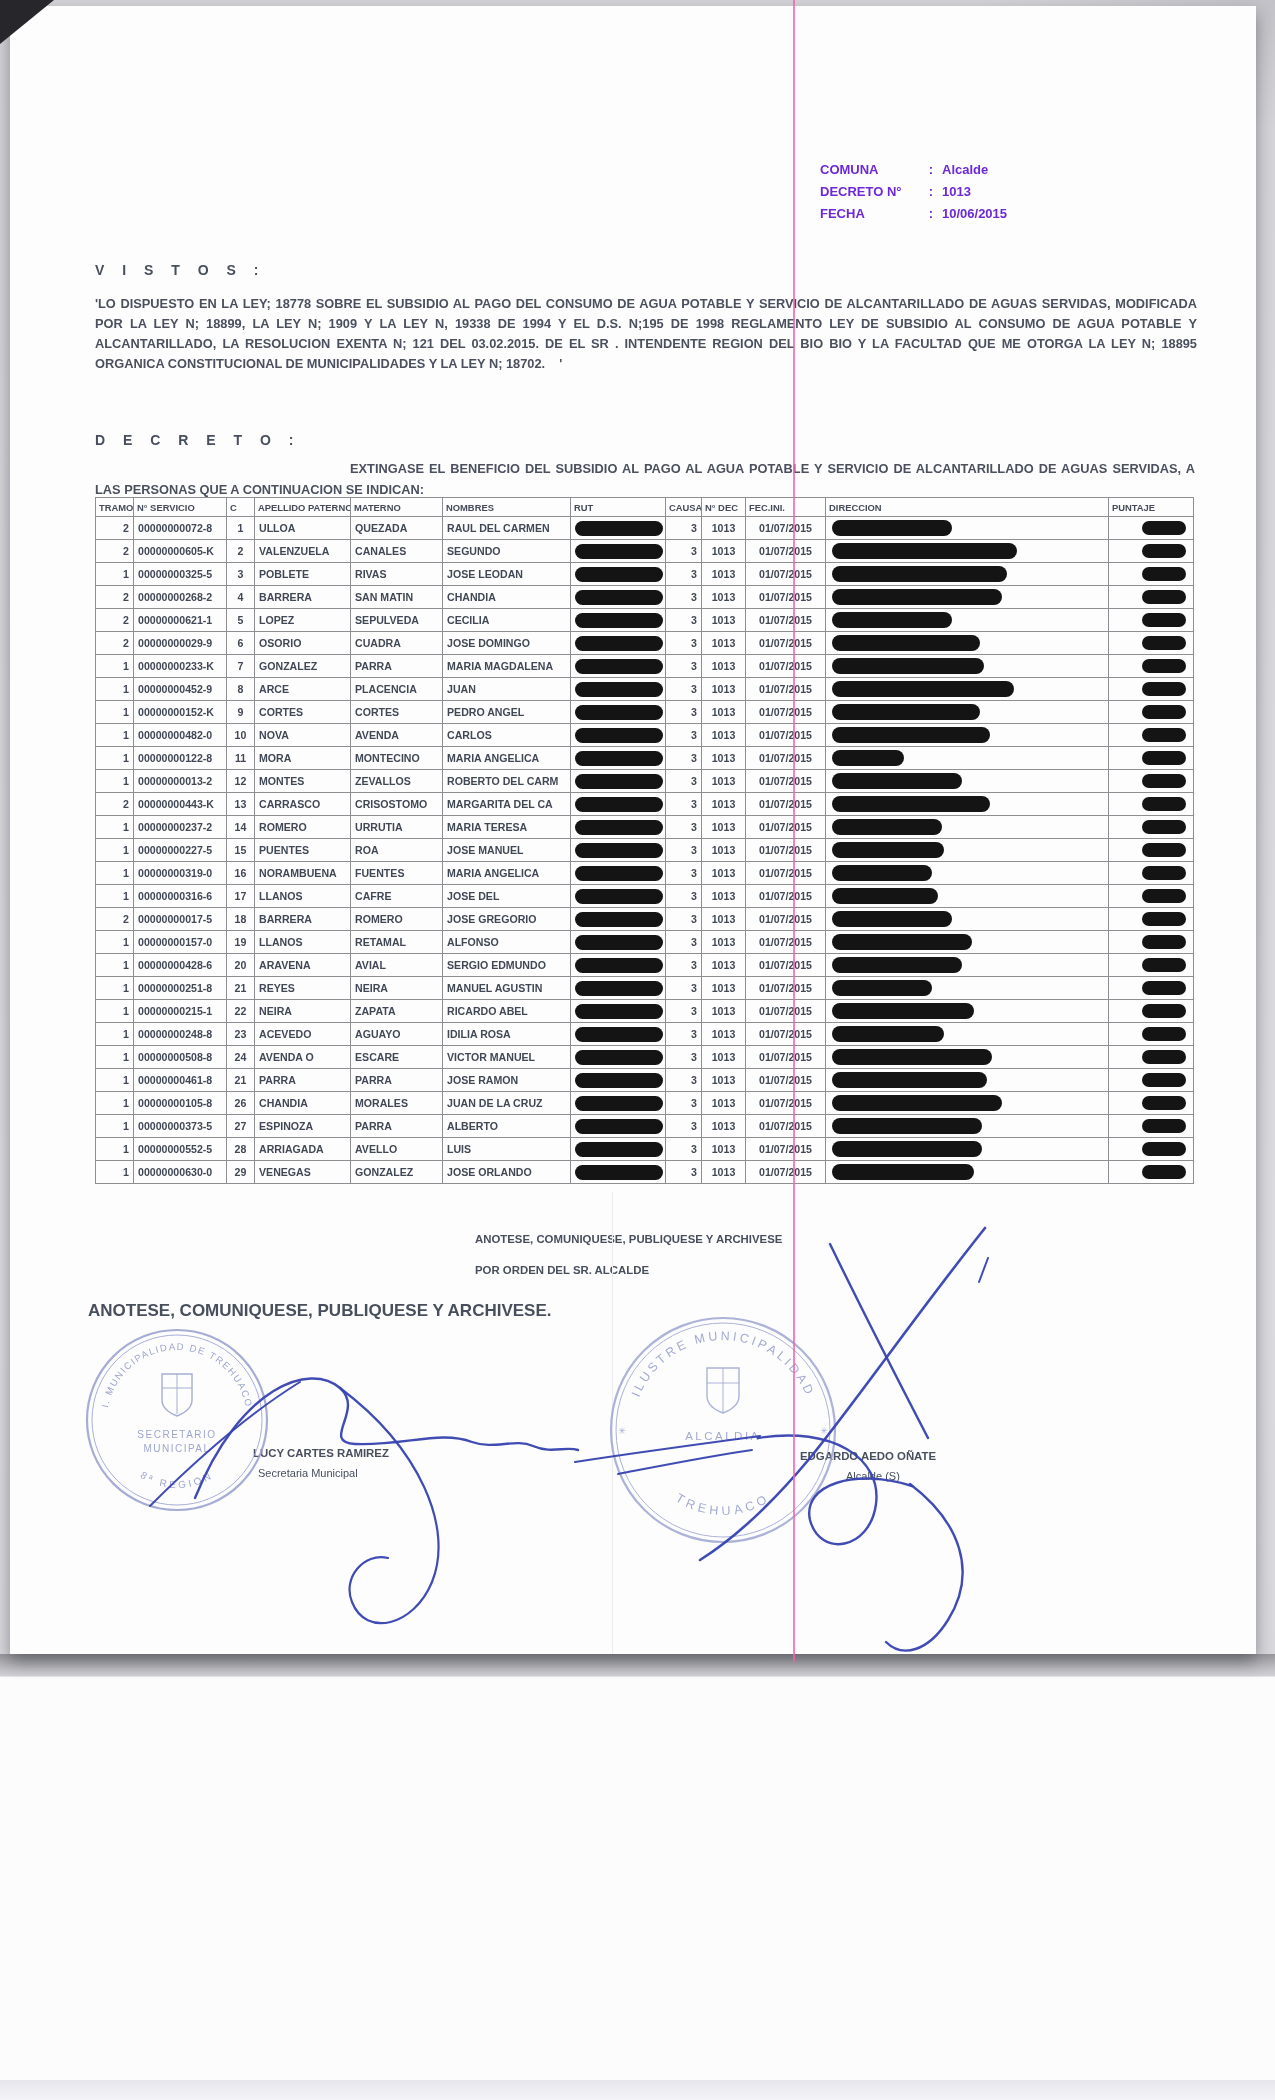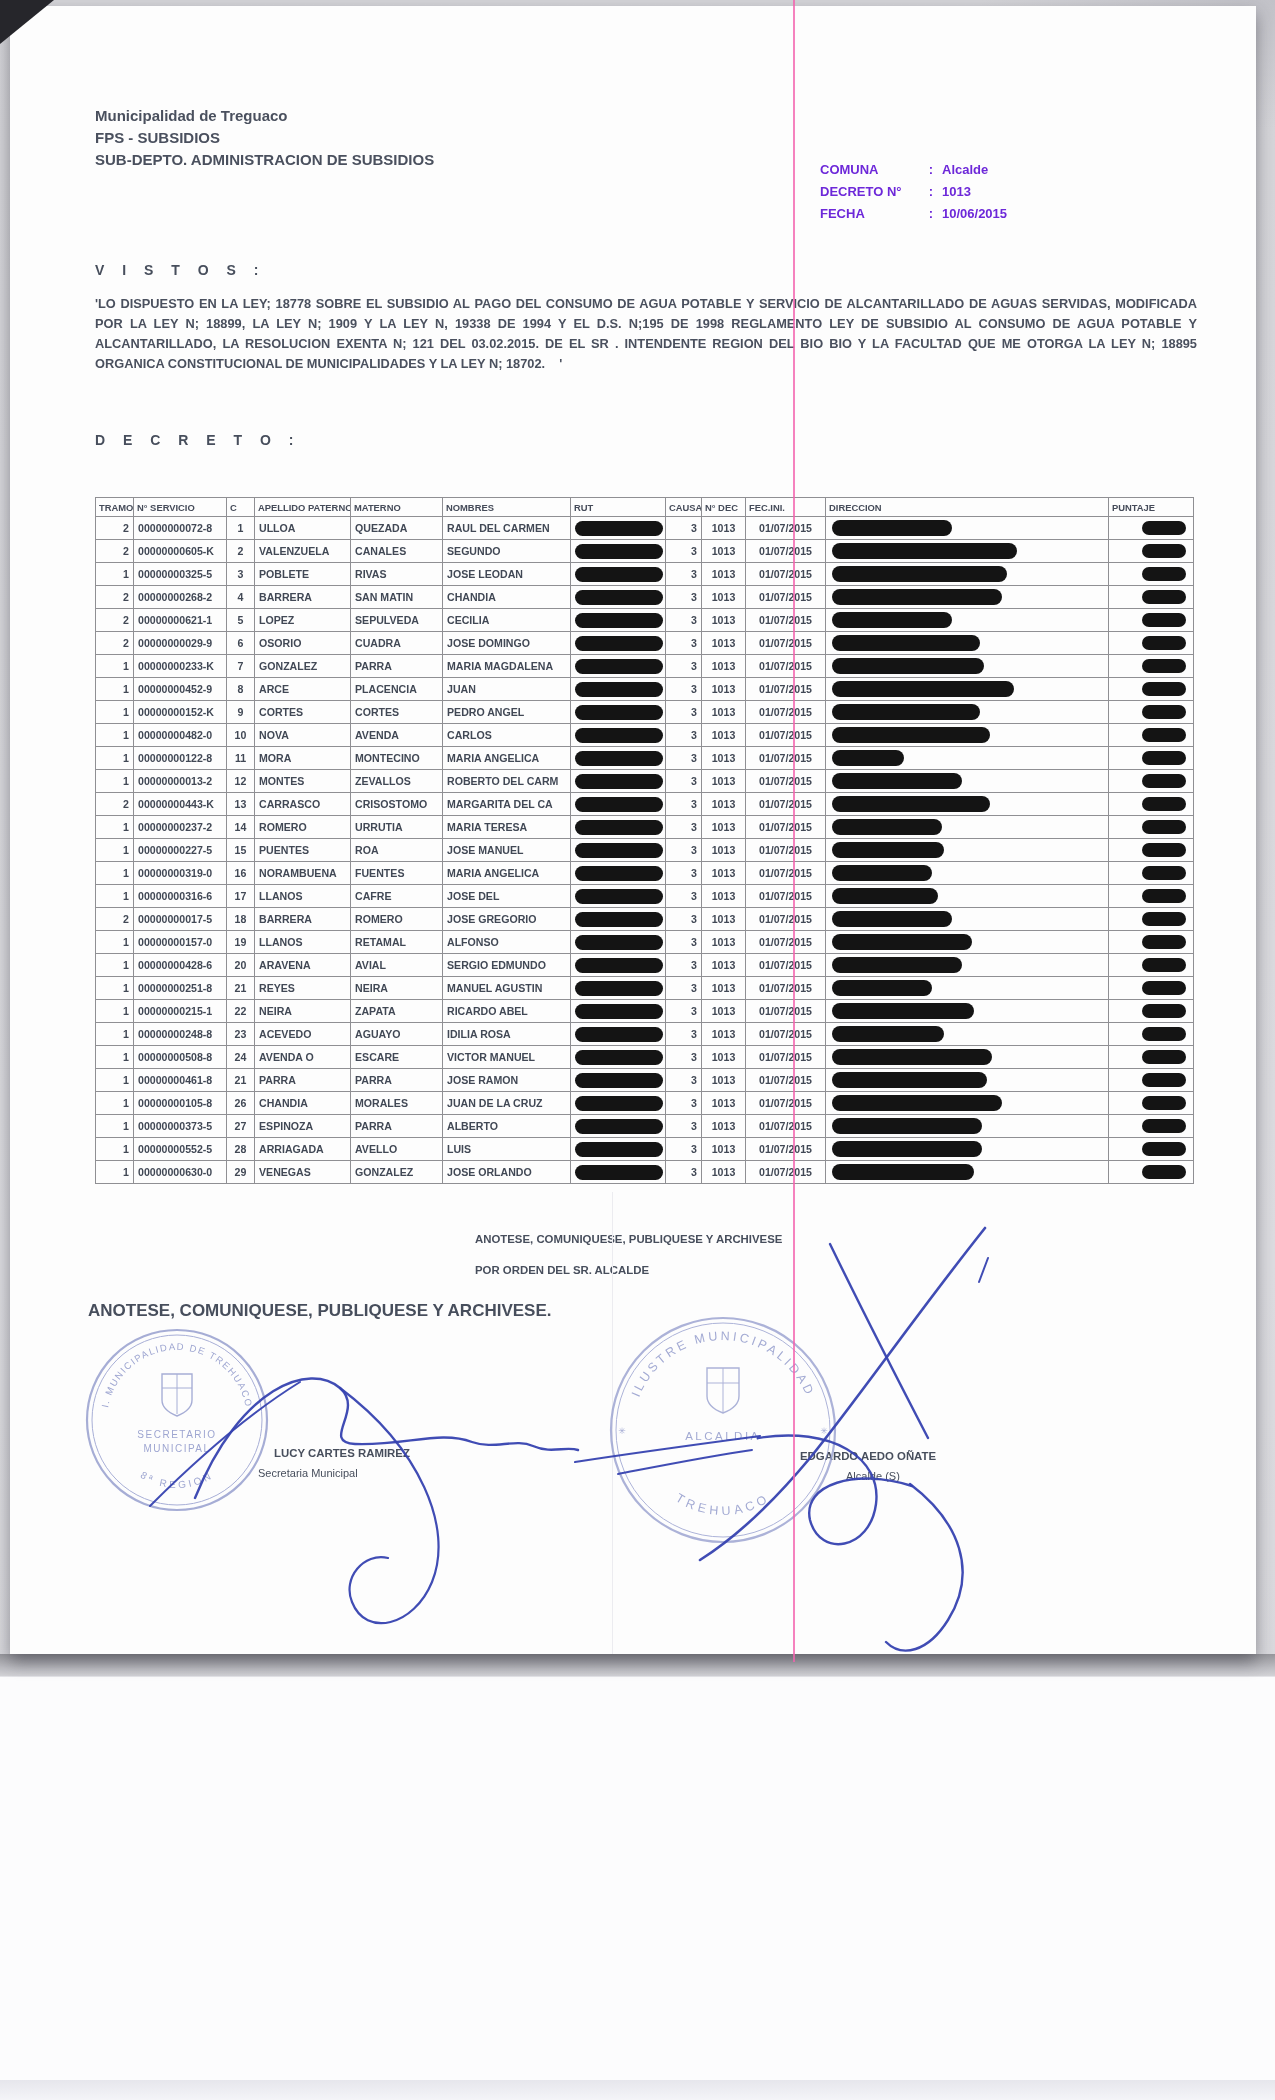--- a/index.html
+++ b/index.html
@@ -64,44 +64,39 @@
   td.cf { text-align:center; }
   .redact { background:#141414; border-radius:8px; }
   .redact.rut { width:88px; height:15px; margin:0 auto; }
   .redact.dirr { height:16px; margin-left:2px; }
   .redact.punt { width:44px; height:14px; margin-left:auto; margin-right:3px; }
 
   
   .anotese-center { position:absolute; left:465px; top:1227px; font-size:11.4px; font-weight:700; }
   .por-orden { position:absolute; left:465px; top:1258px; font-size:11.4px; font-weight:700; }
   .anotese-left { position:absolute; left:78px; top:1295px; font-size:17px; font-weight:700; }
-  .signer-left-name { position:absolute; left:243px; top:1441px; font-size:11.4px; font-weight:700;margin-left:21px; }
+  .signer-left-name { position:absolute; left:243px; top:1441px; font-size:11.4px; font-weight:700; }
   .signer-left-title { position:absolute; left:248px; top:1461px; font-size:11px; }
   .signer-right-name { position:absolute; left:790px; top:1444px; font-size:11.4px; font-weight:700; }
   .signer-right-title { position:absolute; left:836px; top:1464px; font-size:11px; }
 
   .ink-layer { position:absolute; left:0; top:0; width:1246px; height:1648px; z-index:4; pointer-events:none; }
   .stamp-text { fill:#8d96c9; }
   .stamp-ring { stroke:#98a0cf; fill:none; }
   .sig { stroke:#3642b0; fill:none; stroke-linecap:round; stroke-linejoin:round; opacity:0.95; }
 </style>
 </head>
 <body>
 
 <div class="screen">
 
   <div class="tr-shade"></div>
 
   <div class="page1">
 
-    <div class="org">
-      <div>Municipalidad de Treguaco</div>
-      <div>FPS - SUBSIDIOS</div>
-      <div>SUB-DEPTO. ADMINISTRACION DE SUBSIDIOS</div>
-    </div>
 
     <div class="meta">
       <div class="meta-row">
         <span class="meta-label">COMUNA</span>
         <span class="meta-sep">:</span>
         <span class="meta-value">Alcalde</span>
       </div>
       <div class="meta-row">
         <span class="meta-label">DECRETO N°</span>
         <span class="meta-sep">:</span>
@@ -110,20 +105,21 @@
       <div class="meta-row">
         <span class="meta-label">FECHA</span>
         <span class="meta-sep">:</span>
         <span class="meta-value">10/06/2015</span>
       </div>
     </div>
 
     <div class="vistos-heading">V I S T O S :</div>
     <div class="vistos-text">'LO DISPUESTO EN LA LEY; 18778 SOBRE EL SUBSIDIO AL PAGO DEL CONSUMO DE AGUA POTABLE Y SERVICIO DE ALCANTARILLADO DE AGUAS SERVIDAS, MODIFICADA POR LA LEY N; 18899, LA LEY N; 1909 Y LA LEY N, 19338 DE 1994 Y EL D.S. N;195 DE 1998 REGLAMENTO LEY DE SUBSIDIO AL CONSUMO DE AGUA POTABLE Y ALCANTARILLADO, LA RESOLUCION EXENTA N; 121 DEL 03.02.2015. DE EL SR . INTENDENTE REGION DEL BIO BIO Y LA FACULTAD QUE ME OTORGA LA LEY N; 18895 ORGANICA CONSTITUCIONAL DE MUNICIPALIDADES Y LA LEY N; 18702.&nbsp;&nbsp;&nbsp;&nbsp;'</div>
     <div class="decreto-heading">D E C R E T O :</div>
+    <div class="decreto-text">EXTINGASE EL BENEFICIO DEL SUBSIDIO AL PAGO AL AGUA POTABLE Y SERVICIO DE ALCANTARILLADO DE AGUAS SERVIDAS, A LAS PERSONAS QUE A CONTINUACION SE INDICAN:</div>
 
     <table class="subsidy">
       <colgroup>
         <col class="w-tramo">
           <col class="w-serv">
           <col class="w-c">
           <col class="w-pat">
         <col class="w-mat">
           <col class="w-nom">
           <col class="w-rut">

